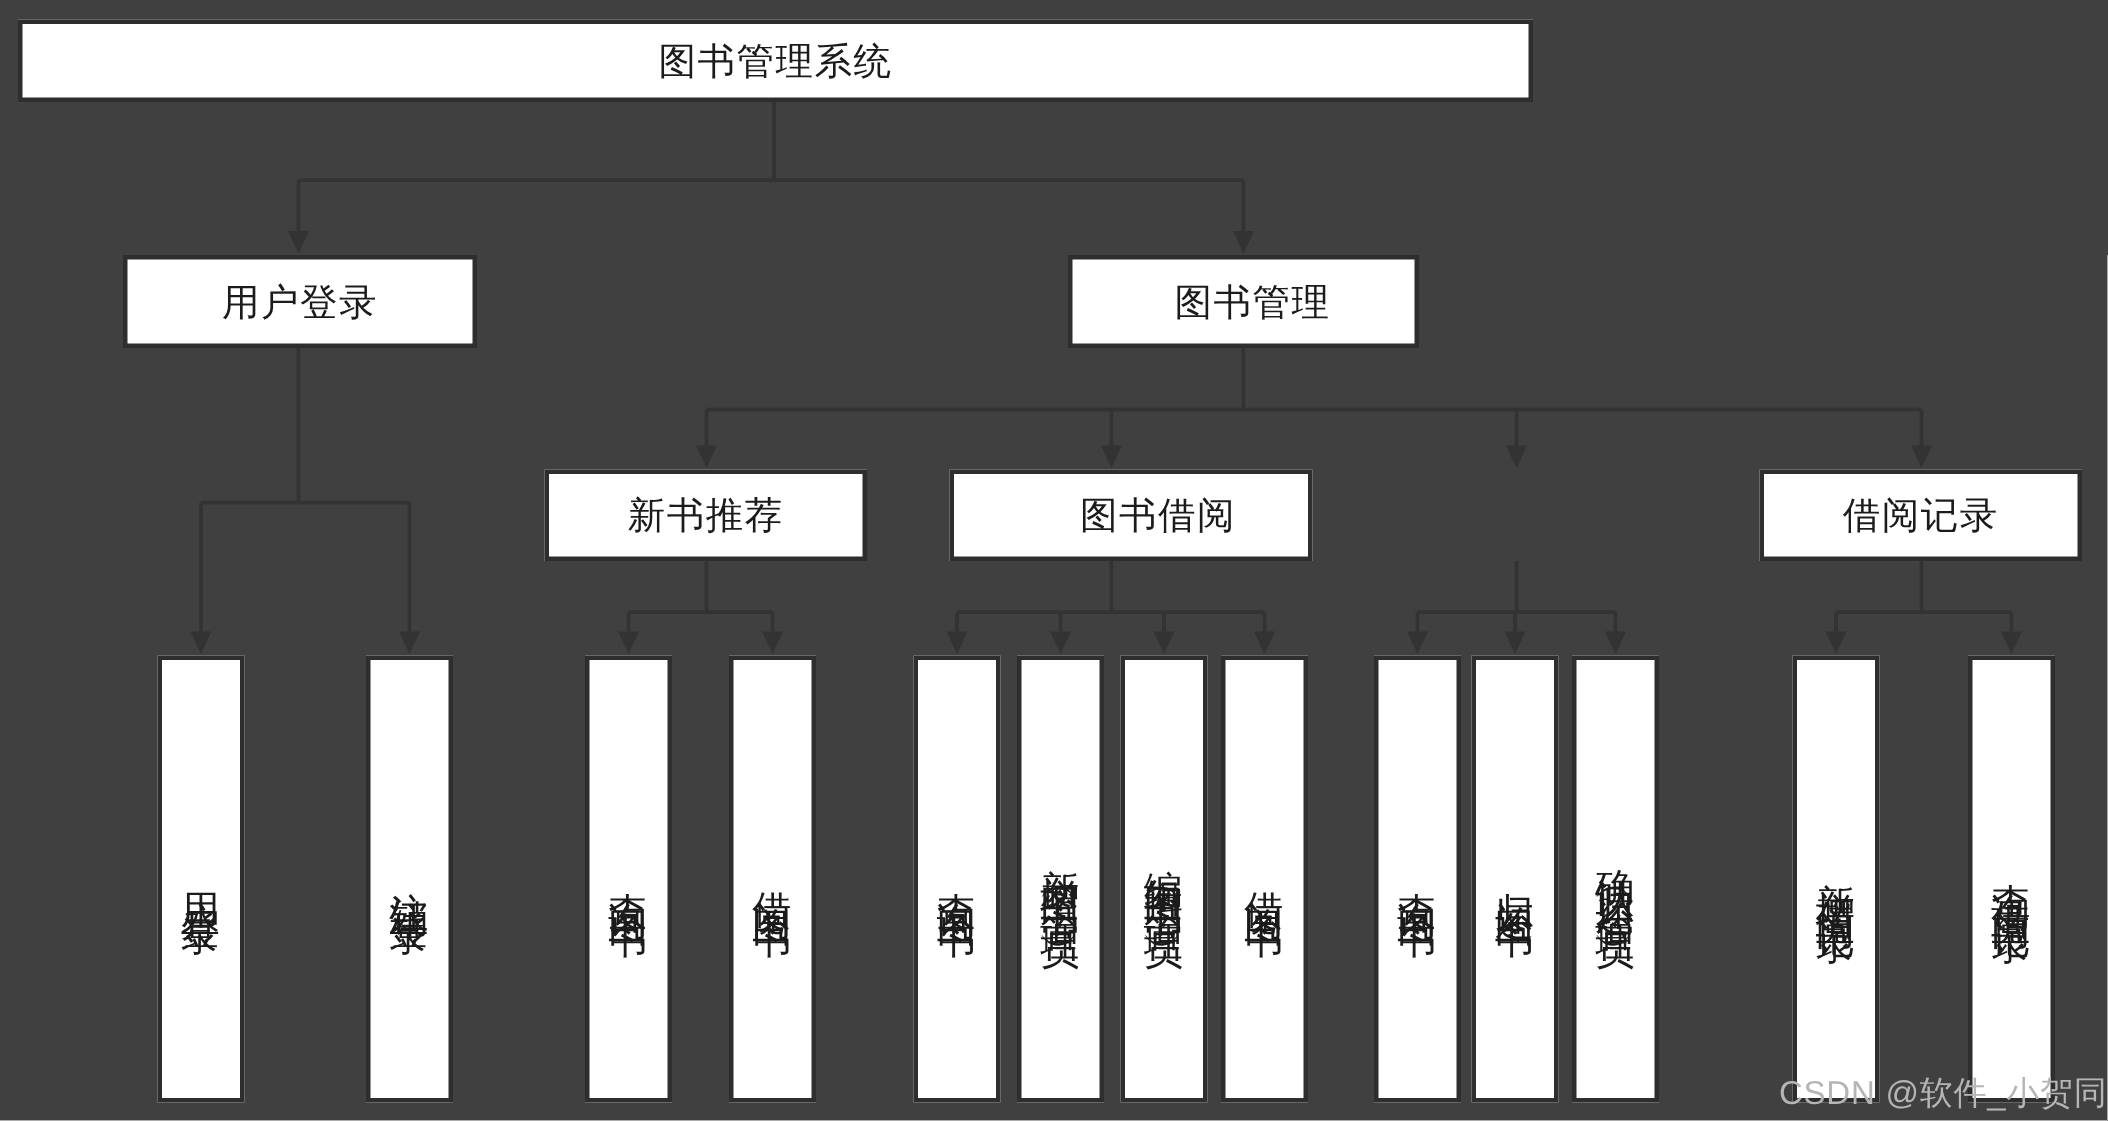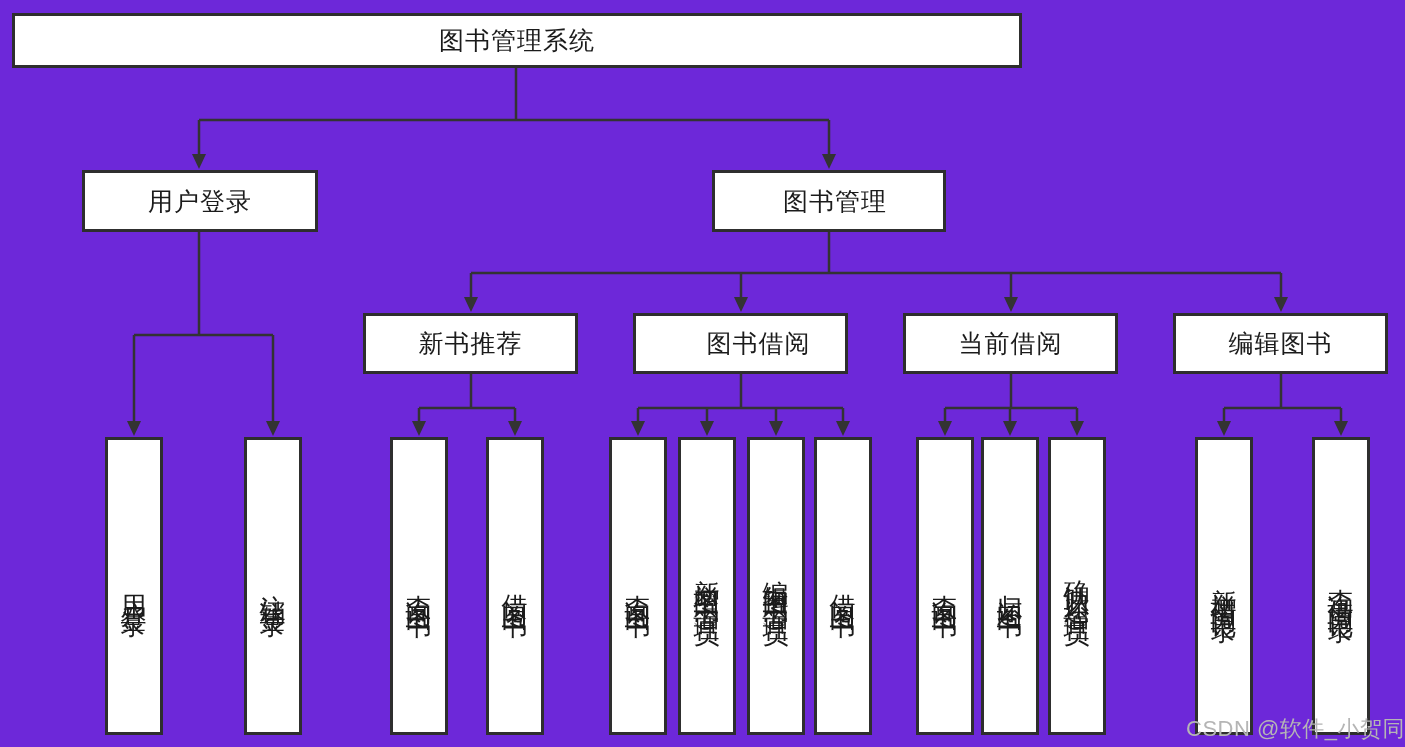--- a/index.html
+++ b/index.html
@@ -5,21 +5,21 @@
   html, body {
     margin: 0;
     padding: 0;
     background: #ffffff;
     font-family: "Liberation Sans", sans-serif;
   }
   #canvas {
     position: relative;
     width: 1405px;
     height: 747px;
-    background: #6d28d9;
+    background: #404040;
     overflow: hidden;
   }
   #connector-svg {
     position: absolute;
     left: 0;
     top: 0;
     width: 1405px;
     height: 747px;
     pointer-events: none;
   }
@@ -48,21 +48,21 @@
     line-height: 1;
     color: #1b1b1b;
   }
   
   #n-root   { left: 12px;  top: 13px;  width: 1010px; height: 55px; }
   
   #n-login  { left: 82px;  top: 170px; width: 236px; height: 62px; }
   #n-mgmt   { left: 712px; top: 170px; width: 234px; height: 62px; padding-left: 12px; }
   
   #n-rec    { left: 363px;  top: 313px; width: 215px; height: 61px; text-align: center; }
-  #n-borrow { left: 633px;  top: 313px; width: 215px; height: 61px; padding-left: 36px; }
+  #n-borrow { left: 633px;  top: 313px; width: 242px; height: 61px; padding-left: 36px; }
   #n-cur    { left: 903px;  top: 313px; width: 215px; height: 61px; }
   #n-hist   { left: 1173px; top: 313px; width: 215px; height: 61px; }
   
   .leaf { top: 437px; width: 58px; height: 298px; }
   #lf-user-login     { left: 105px; }
   #lf-logout         { left: 244px; }
   #lf-q-rec          { left: 390px; }
   #lf-b-rec          { left: 486px; }
   #lf-q-bor          { left: 609px; }
   #lf-add-book       { left: 678px; }
@@ -155,25 +155,22 @@
   <div class="node" id="n-mgmt">
     <span>图书管理</span>
   </div>
 
   <div class="node" id="n-rec">
     <span>新书推荐</span>
   </div>
   <div class="node" id="n-borrow">
     <span>图书借阅</span>
   </div>
-  <div class="node" id="n-cur">
-    <span>当前借阅</span>
-  </div>
   <div class="node" id="n-hist">
-    <span>编辑图书</span>
+    <span>借阅记录</span>
   </div>
 
   <div class="node leaf" id="lf-user-login">
     <span class="vtext">用户登录</span>
   </div>
   <div class="node leaf" id="lf-logout">
     <span class="vtext">注销登录</span>
   </div>
 
   <div class="node leaf" id="lf-q-rec">

